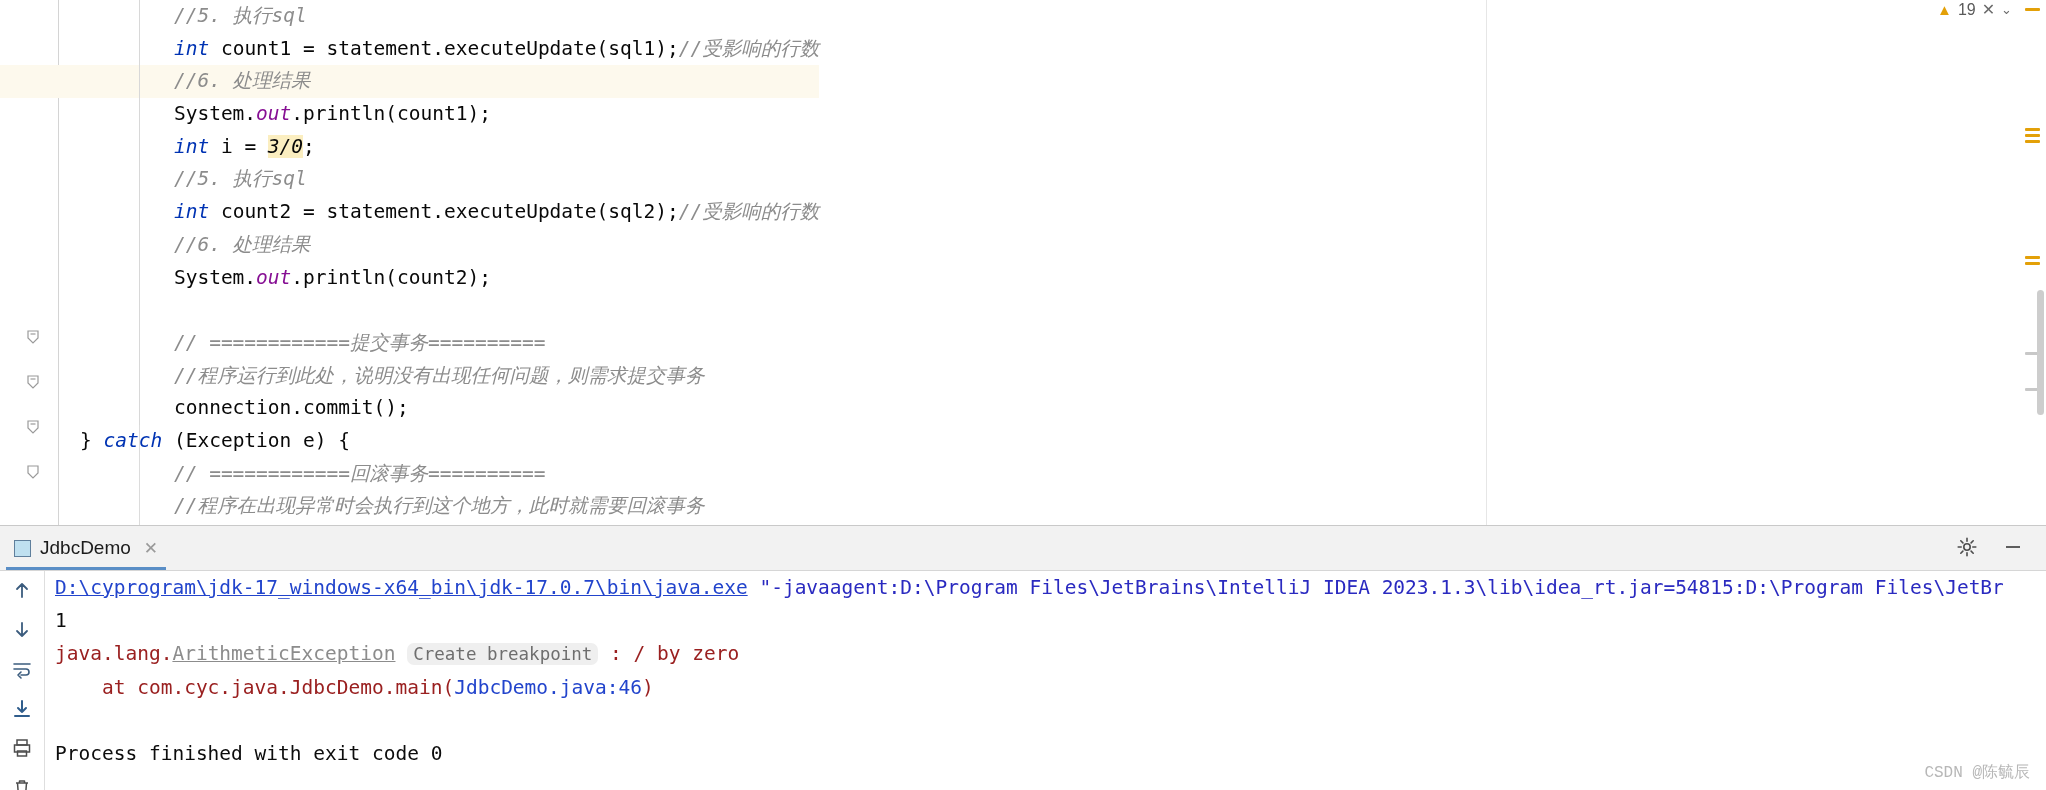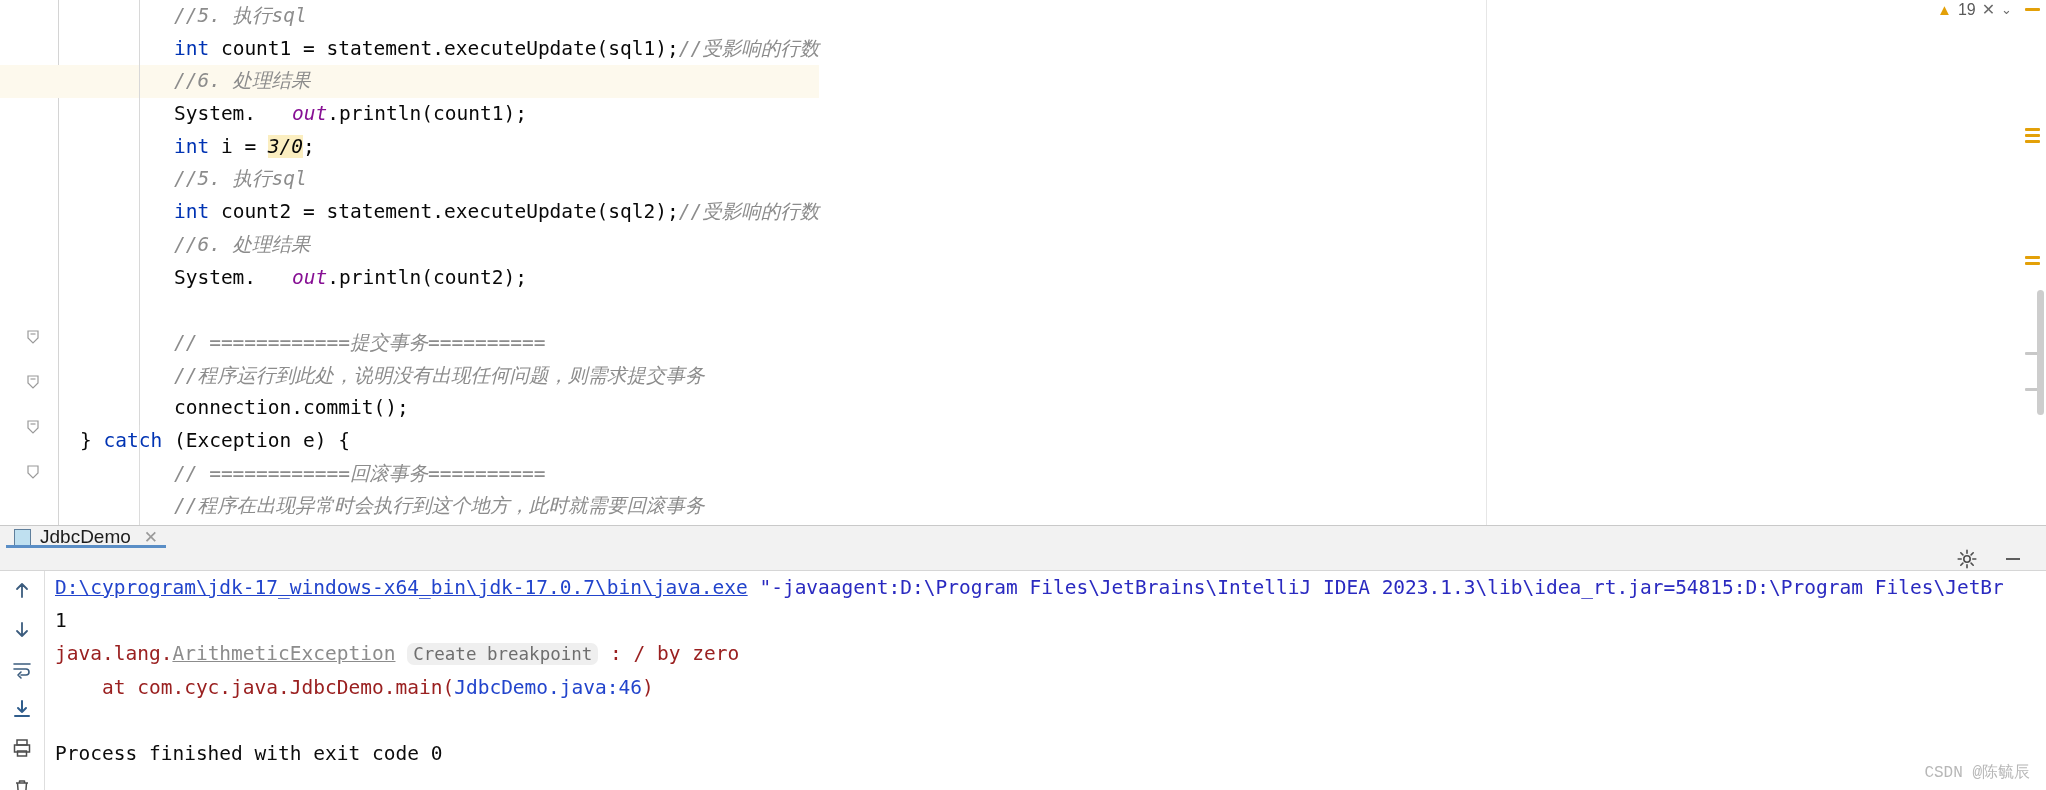--- a/index.html
+++ b/index.html
@@ -84,23 +84,23 @@
   }
   .line.hl::after {
     content: "";
     position: absolute;
     left: -58px;
     top: 0;
     width: 58px;
     height: 32.7px;
     background: #fdf9ed;
   }
-  .kw { color: #0033b3; }
+  .kw { color: #0033b3; font-style: italic; }
   .cm { color: #8c8c8c; font-style: italic; }
-  .fld { color: #871094; font-style: italic; margin-left: 36px; }
+  .fld { color: #871094; font-style: italic; }
   .sel { background: #fbeec0; font-style: italic; }
   .pl { color: #080808; }
 
   
   .marker-col {
     position: absolute;
     right: 0; top: 0;
     width: 26px;
     height: 525px;
     background: #ffffff;
@@ -144,22 +144,21 @@
     height: 265px;
     background: #ffffff;
     border-top: 1px solid #c9c9c9;
   }
   .run-tabbar {
     position: relative;
     height: 44px;
     background: #f2f2f2;
     border-bottom: 1px solid #d6d6d6;
     display: flex;
-    align-items: flex-start;
-    flex-direction: column;
+    align-items: center;
   }
   .run-tab {
     display: flex;
     align-items: center;
     gap: 9px;
     height: 44px;
     padding: 0 14px 0 14px;
     position: relative;
     box-sizing: border-box;
     font-size: 19px;

